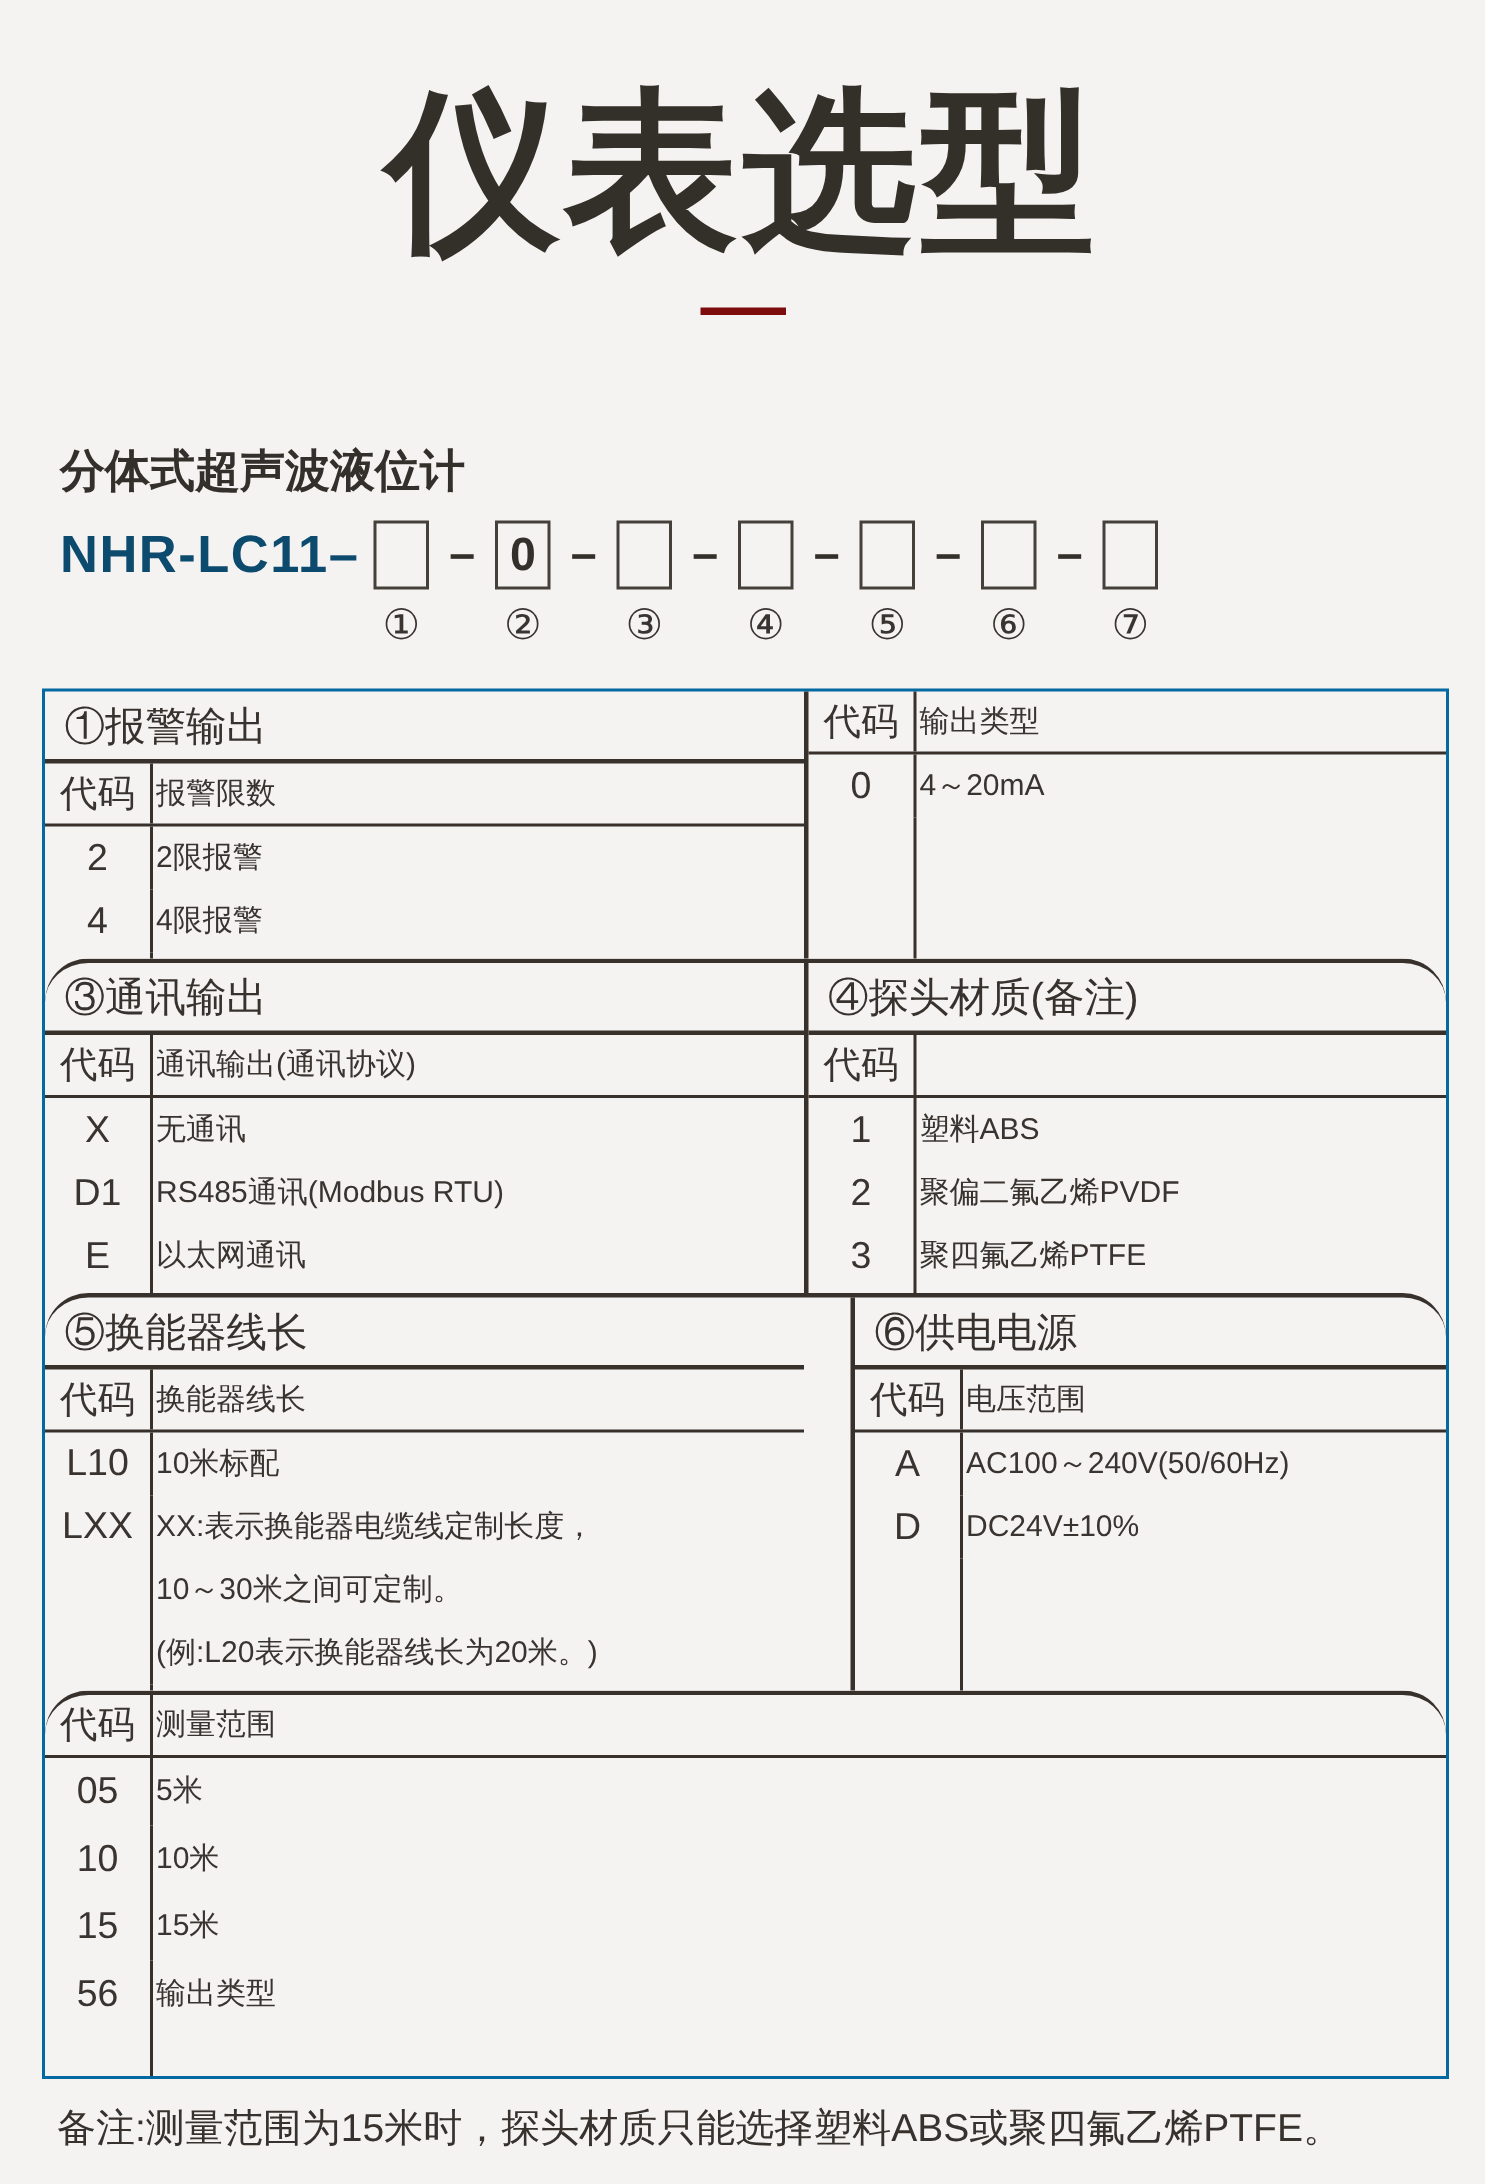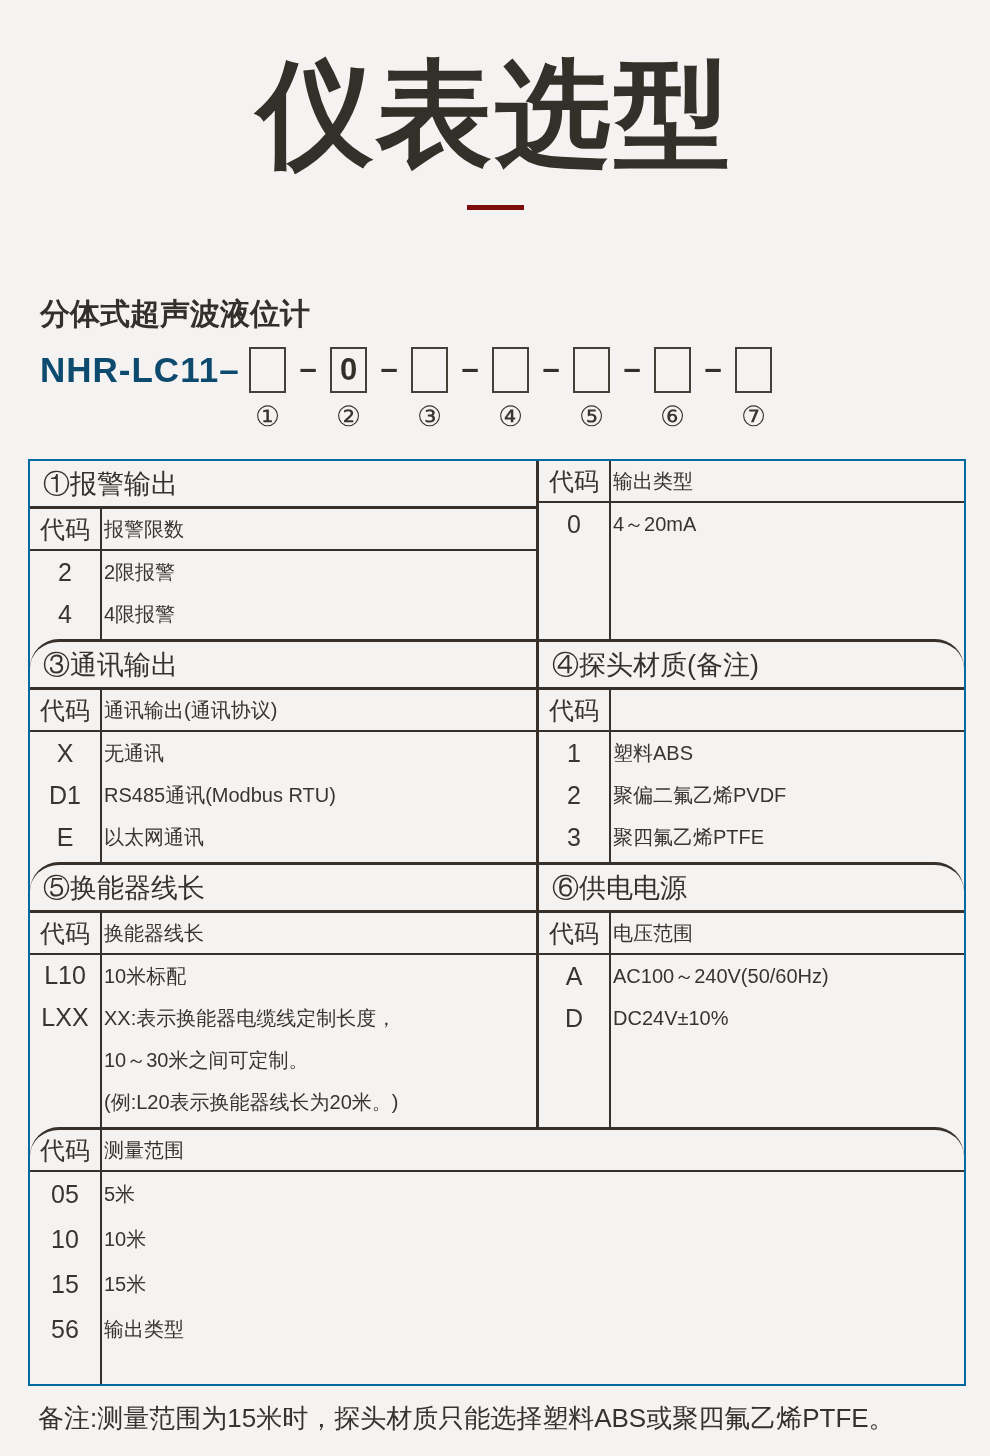--- a/index.html
+++ b/index.html
@@ -77,21 +77,21 @@
     display: flex; flex-direction: column;
   }
   .band { display: flex; align-items: stretch; }
   .band + .band { border-top: 3px solid #38302a; border-radius: 29px; }
   .half { display: flex; flex-direction: column; box-sizing: border-box; }
   .half.left { width: 506px; }
   .half.right { flex: 1; border-left: 3px solid #38302a; }
   .half.full { width: 100%; }
   .band-a { min-height: 172px; }
   .band-b { min-height: 217px; }
-  .band-c { min-height: 249px; }
+  .band-c { min-height: 249px; gap: 31px; }
   .band-d { min-height: 254px; }
 
   .sec-title {
     font-size: 27px;
     line-height: 32px;
     padding: 7px 0 6px 13px;
     border-bottom: 3px solid #38302a;
     color: #37322d;
   }
   .sec-head { display: flex; border-bottom: 2px solid #38302a; }

